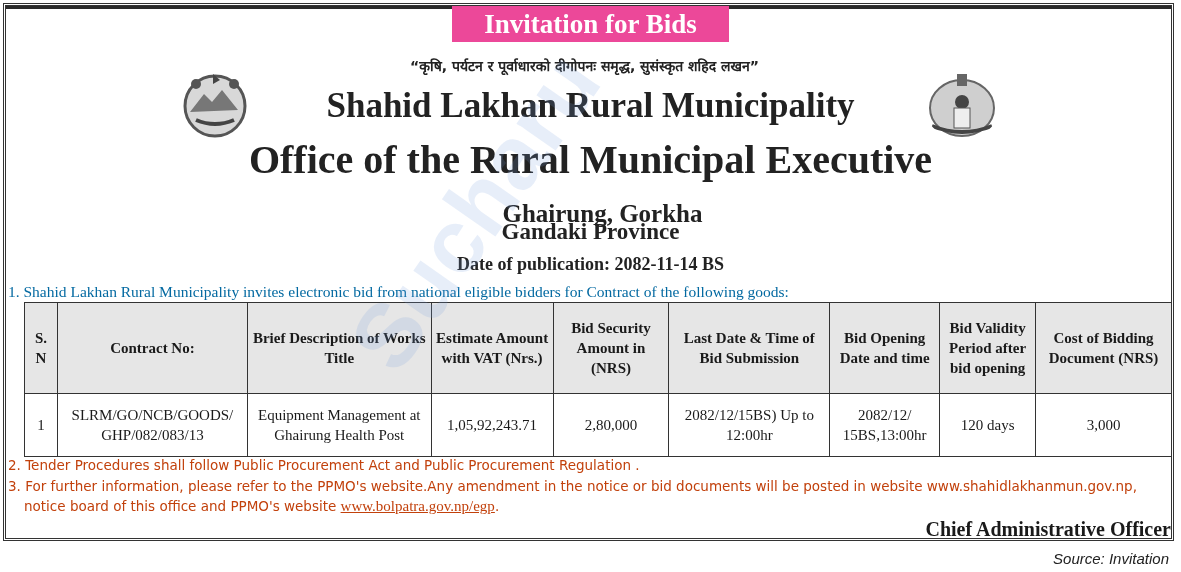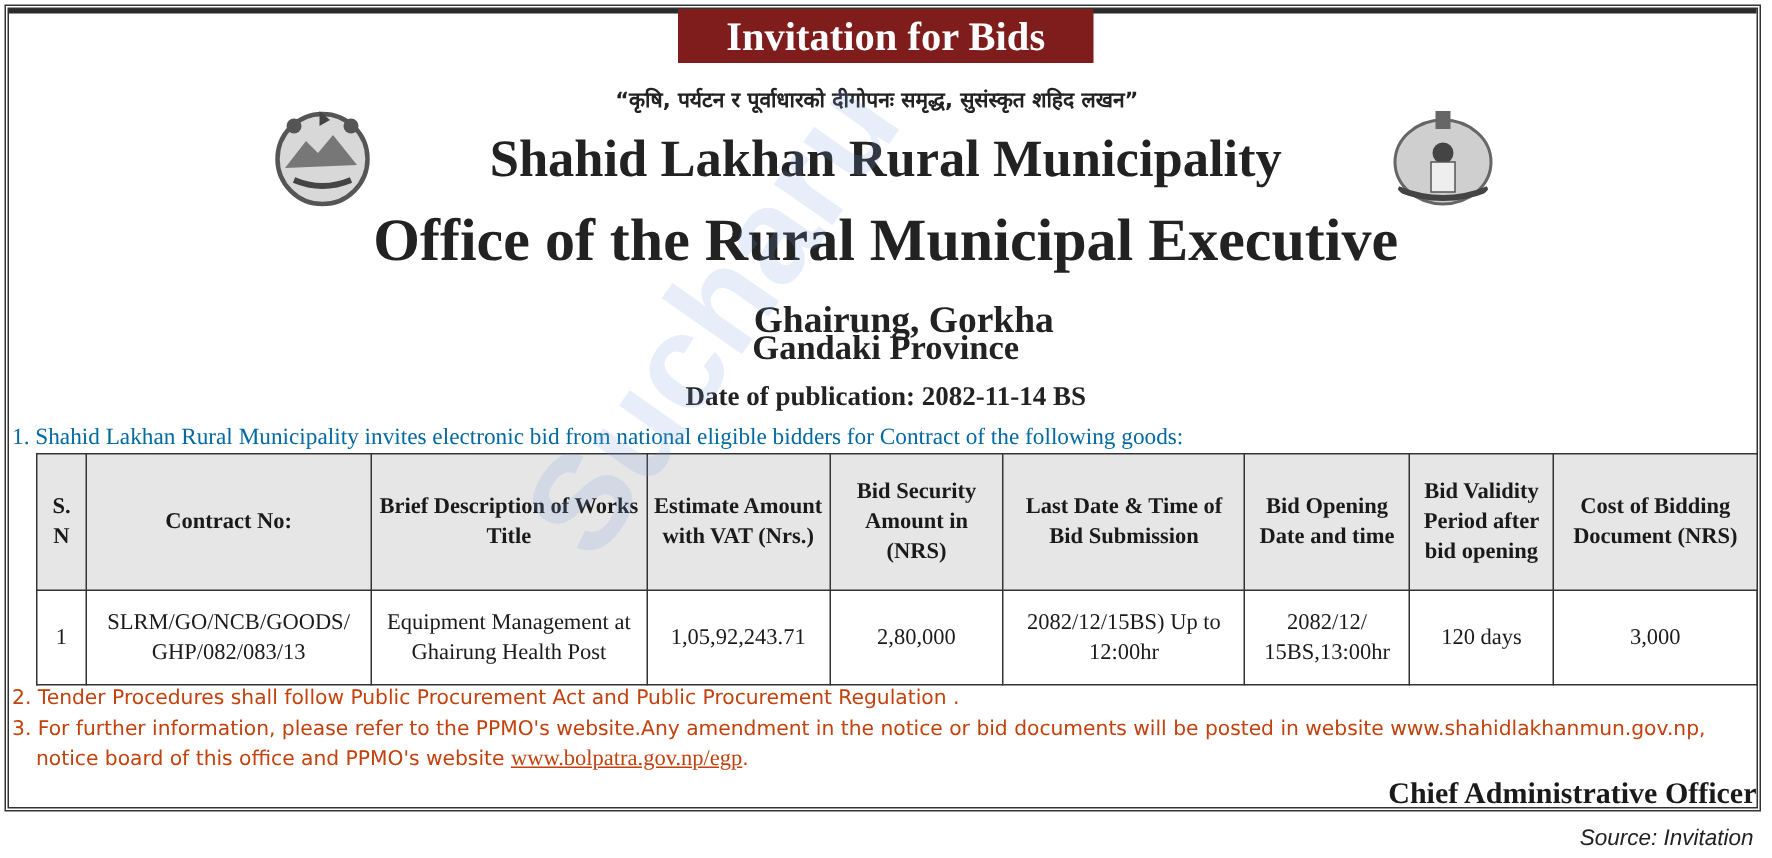--- a/index.html
+++ b/index.html
@@ -1,19 +1,19 @@
 <!DOCTYPE html>
 <html><head>
   <meta charset="utf-8">
   <style>
     html, body { margin: 0; padding: 0; background: #ffffff; }
     body { width: 1181px; height: 572px; position: relative; overflow: hidden; font-family: "Liberation Serif", serif; color: #1a1a1a; }
     .frame { position: absolute; left: 3px; top: 3px; width: 1171px; height: 538px; border: 3px double #333; box-sizing: border-box; background: #fff; }
     .frame::before { content: ""; position: absolute; inset: 0; border-top: 3px solid #2a2a2a; pointer-events: none; }
-    .title-box { position: absolute; left: 452px; top: 6px; width: 277px; height: 36px; background: #7f1d1d; color: #fff; font-weight: bold; font-size: 27px; text-align: center; line-height: 36px; }
+    .title-box { position: absolute; left: 452px; top: 6px; width: 277px; height: 36px; background: #ec4899; color: #fff; font-weight: bold; font-size: 27px; text-align: center; line-height: 36px; }
     .slogan { position: absolute; left: 0; right: 12px; top: 56px; text-align: center; font-family: "DejaVu Sans", sans-serif; font-weight: bold; font-size: 14px; color: #222; }
     .h1 { position: absolute; left: 0; right: 0; text-align: center; font-weight: bold; color: #222; }
     .muni { top: 86px; font-size: 35px; }
     .office { top: 136px; font-size: 40px; }
     .addr { top: 200px; font-size: 25px; padding-left: 24px; }
     .prov { top: 219px; font-size: 23px; }
     .pubdate { top: 254px; font-size: 18px; }
     .emblem { position: absolute; border-radius: 50%; }
     .emblem-left { left: 176px; top: 70px; width: 78px; height: 70px; }
     .emblem-right { left: 924px; top: 70px; width: 76px; height: 70px; }

